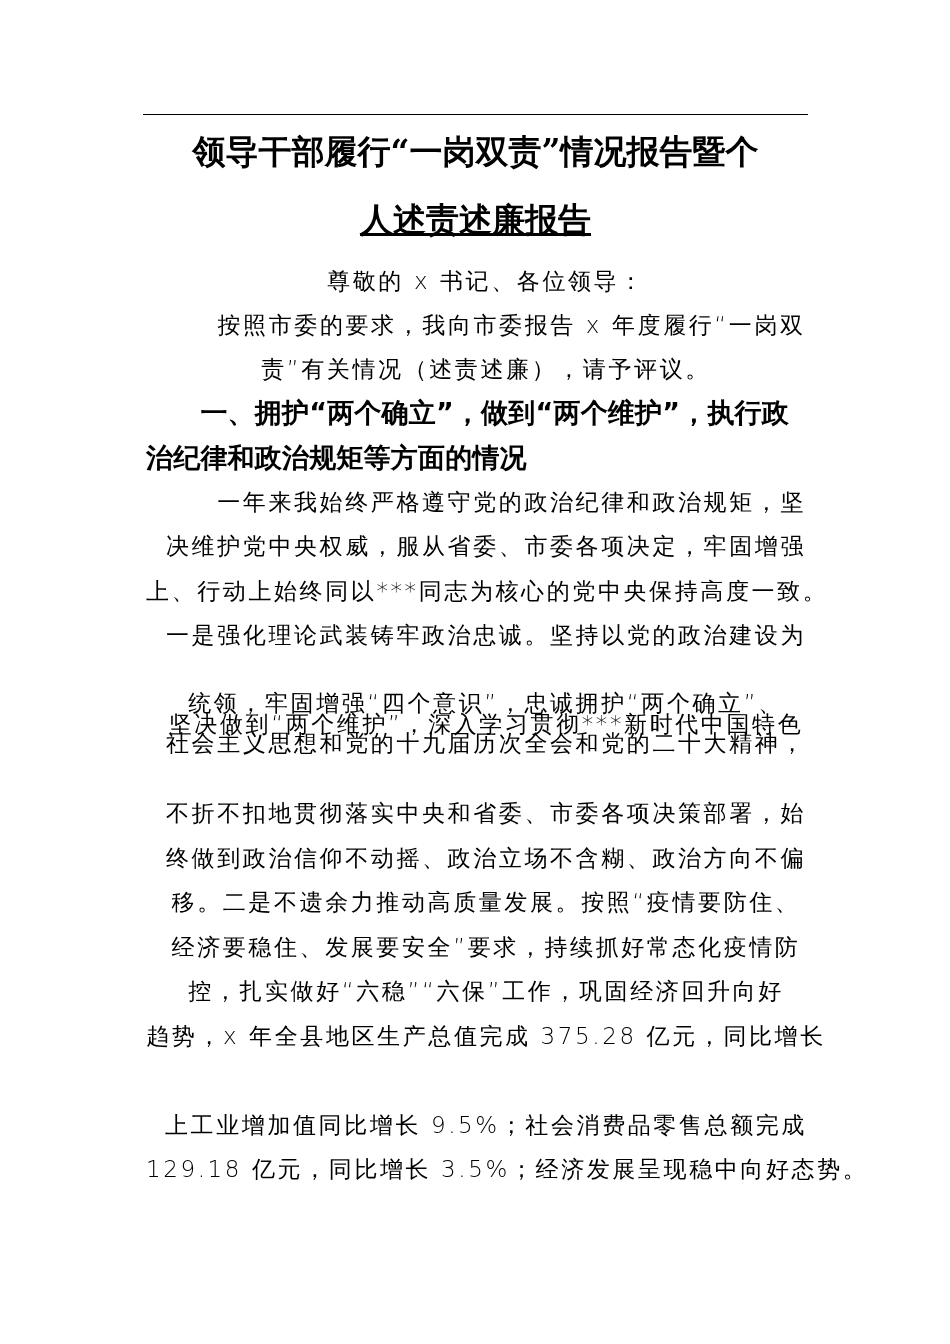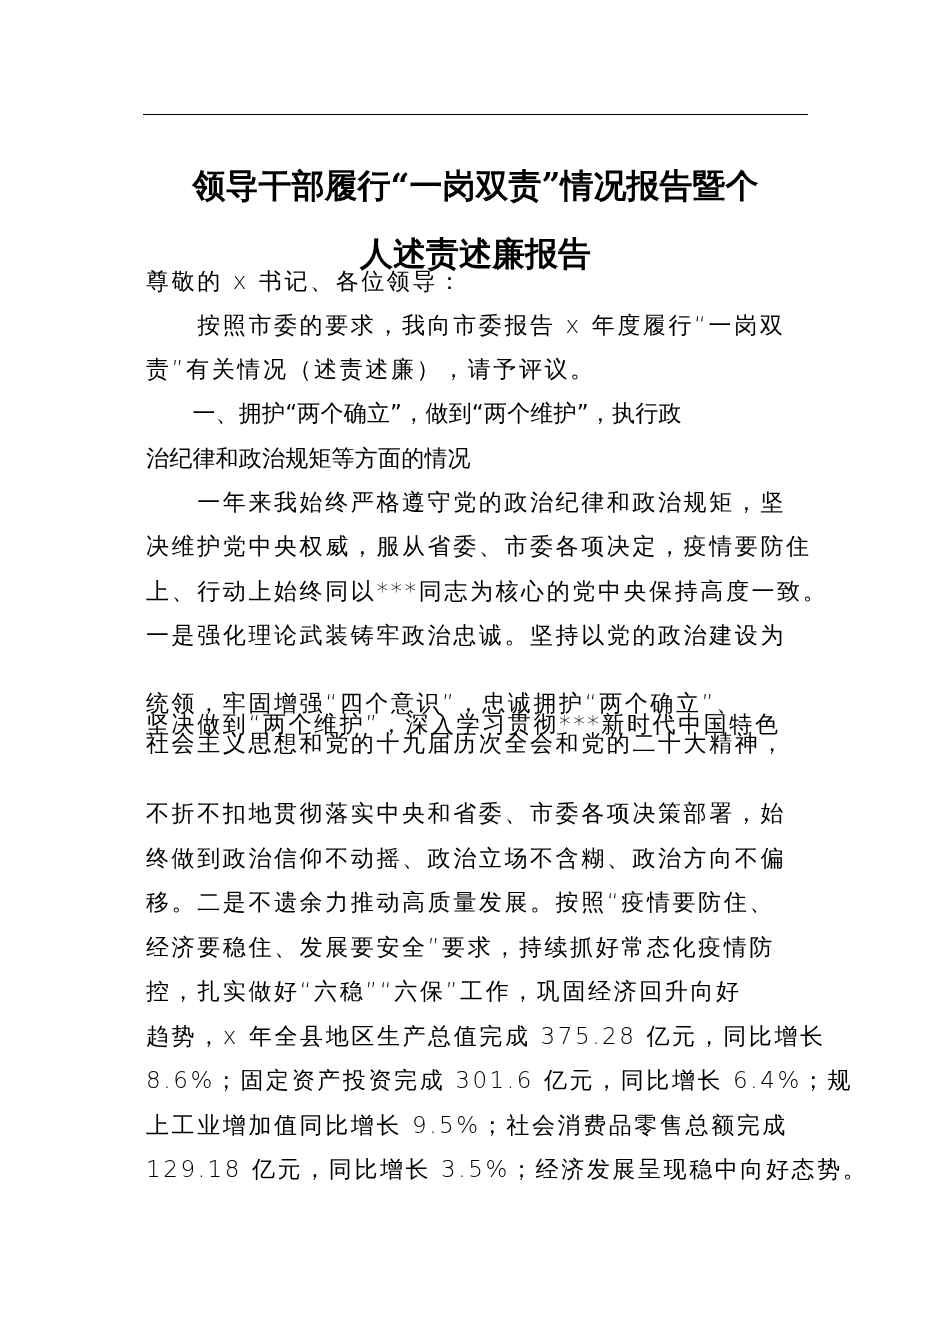--- a/index.html
+++ b/index.html
@@ -1,55 +1,54 @@
 <!DOCTYPE html>
 <html><head>
 <meta charset="utf-8">
 <style>
   html, body { margin: 0; padding: 0; background: #ffffff; }
   body { width: 950px; height: 1344px; position: relative; overflow: hidden; color: #000; }
   .page { position: absolute; left: 0; top: 0; width: 950px; height: 1344px; background: #fff; }
   .rule { position: absolute; left: 143px; top: 114px; width: 665px; height: 0; border-top: 1.6px solid #000; }
   .title { position: absolute; left: 143px; width: 665px; text-align: center;
            font-family: "DejaVu Serif", "Liberation Serif", serif; font-weight: bold;
-           font-size: 33px; letter-spacing: 0px; white-space: nowrap; margin-top: 34px; }
+           font-size: 33px; letter-spacing: 0px; white-space: nowrap; }
   .title.l1 { top: 130px; }
-  .title.l2 { top: 198px; }
+  .title.l2 { top: 198px; text-decoration: underline; }
   .line { position: absolute; left: 146px; width: 680px; white-space: nowrap;
           font-family: "DejaVu Sans", "Liberation Sans", sans-serif; font-size: 23px;
           line-height: 30px; height: 30px; }
-  .line.body { letter-spacing: 2.6px; font-weight: 300; }
-  .line.heading { font-weight: normal; letter-spacing: 0.2px; font-size: 23px; }
+  .line.body { letter-spacing: 2.6px; font-weight: 300; text-align: center; }
+  .line.heading { font-weight: bold; letter-spacing: 0.2px; font-size: 27px; }
 </style>
 </head>
 <body>
 
 <div class="page">
   <div class="rule"></div>
 
   <div class="title l1">领导干部履行“一岗双责”情况报告暨个</div>
   <div class="title l2">人述责述廉报告</div>
 
   <div class="line body" style="top:266px">尊敬的 x 书记、各位领导：</div>
 
   <div class="line body" style="top:310px">　　按照市委的要求，我向市委报告 x 年度履行“一岗双</div>
   <div class="line body" style="top:354px">责”有关情况（述责述廉），请予评议。</div>
 
   <div class="line heading" style="top:398px">　　一、拥护“两个确立”，做到“两个维护”，执行政</div>
   <div class="line heading" style="top:443px">治纪律和政治规矩等方面的情况</div>
 
   <div class="line body" style="top:487px">　　一年来我始终严格遵守党的政治纪律和政治规矩，坚</div>
-  <div class="line body" style="top:531px">决维护党中央权威，服从省委、市委各项决定，疫情要防住</div>
+  <div class="line body" style="top:531px">决维护党中央权威，服从省委、市委各项决定，牢固增强</div>
   <div class="line body" style="top:576px">上、行动上始终同以***同志为核心的党中央保持高度一致。</div>
   <div class="line body" style="top:620px">一是强化理论武装铸牢政治忠诚。坚持以党的政治建设为</div>
   <div class="line body" style="top:688px">统领，牢固增强“四个意识”，忠诚拥护“两个确立”、</div>
   <div class="line body" style="top:709px">坚决做到“两个维护”，深入学习贯彻***新时代中国特色</div>
   <div class="line body" style="top:728px">社会主义思想和党的十九届历次全会和党的二十大精神，</div>
   <div class="line body" style="top:798px">不折不扣地贯彻落实中央和省委、市委各项决策部署，始</div>
   <div class="line body" style="top:843px">终做到政治信仰不动摇、政治立场不含糊、政治方向不偏</div>
   <div class="line body" style="top:887px">移。二是不遗余力推动高质量发展。按照“疫情要防住、</div>
   <div class="line body" style="top:932px">经济要稳住、发展要安全”要求，持续抓好常态化疫情防</div>
   <div class="line body" style="top:976px">控，扎实做好“六稳”“六保”工作，巩固经济回升向好</div>
   <div class="line body" style="top:1021px">趋势，x 年全县地区生产总值完成 375.28 亿元，同比增长</div>
-  <div class="line body" style="top:1065px">8.6%；固定资产投资完成 301.6 亿元，同比增长 6.4%；规</div>
   <div class="line body" style="top:1110px">上工业增加值同比增长 9.5%；社会消费品零售总额完成</div>
   <div class="line body" style="top:1154px">129.18 亿元，同比增长 3.5%；经济发展呈现稳中向好态势。</div>
 </div>
 
 </body></html>

